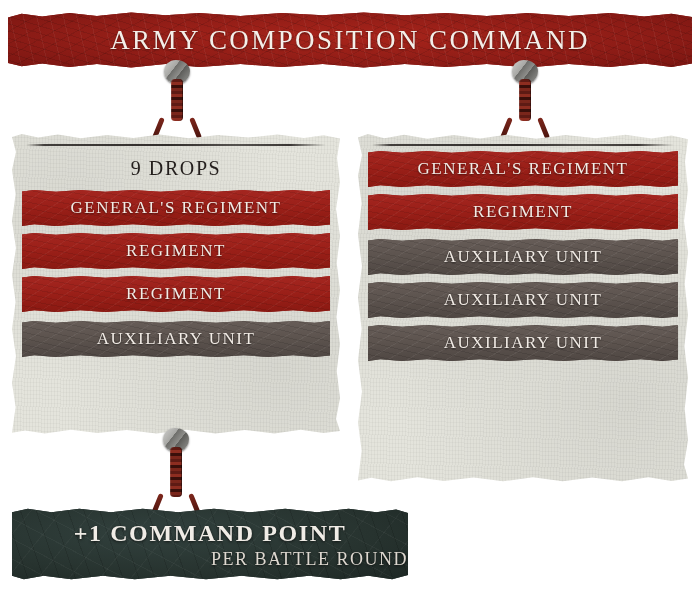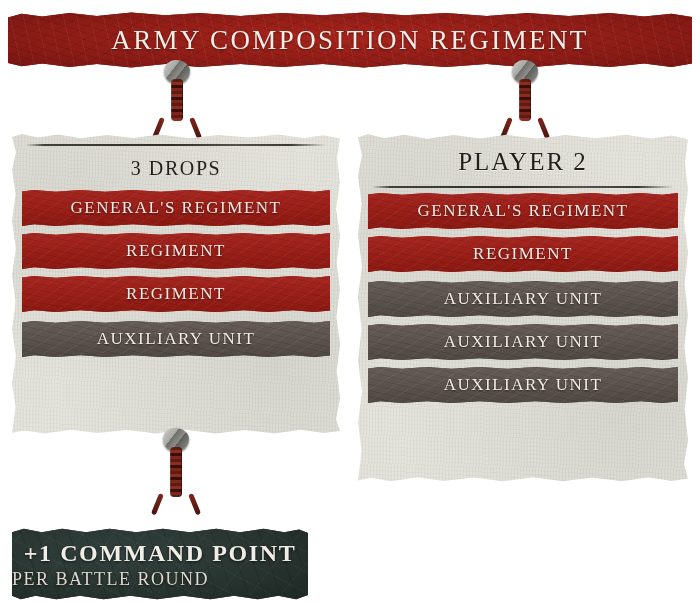--- a/index.html
+++ b/index.html
@@ -130,50 +130,50 @@
     background-color:#5d544f;
     background-image:
       repeating-linear-gradient(13deg, rgba(0,0,0,.10) 0 1px, rgba(0,0,0,0) 1px 6px),
       repeating-linear-gradient(-31deg, rgba(255,255,255,.05) 0 1px, rgba(0,0,0,0) 1px 10px),
       linear-gradient(to bottom,#665c57 0%,#5c534e 48%,#4f4743 100%);
   }
   .bars-wrap{padding:0 10px;text-align:right;}
 
   
   #command-box{
-    position:absolute;left:12px;top:528px;width:296px;height:72px;
+    position:absolute;left:12px;top:508px;width:396px;height:72px;
     background-color:#2a3634;
     background-image:
       repeating-linear-gradient(28deg, rgba(255,255,255,.035) 0 1px, rgba(0,0,0,0) 1px 18px),
       repeating-linear-gradient(-51deg, rgba(255,255,255,.03) 0 1px, rgba(0,0,0,0) 1px 24px),
       repeating-linear-gradient(71deg, rgba(0,0,0,.13) 0 1px, rgba(0,0,0,0) 1px 15px),
       radial-gradient(ellipse at 38% 35%, #32413e 0%, #27332f 60%, #1d2724 100%);
     clip-path:polygon(
       0% 6%, 4% 1%, 10% 6%, 17% 1%, 25% 6%, 33% 1%, 42% 6%, 51% 1%, 60% 6%,
       69% 1%, 77% 6%, 85% 1%, 92% 6%, 97% 2%, 100% 7%,
       100% 93%, 96% 99%, 90% 94%, 83% 99%, 75% 94%, 67% 99%, 58% 94%,
       49% 99%, 40% 94%, 31% 99%, 23% 94%, 15% 99%, 8% 94%, 3% 99%, 0% 94%
     );
   }
   #cmd-main{
     text-align:center;color:#f0ece6;font-size:24px;font-weight:bold;
     letter-spacing:1.6px;padding-top:12px;white-space:nowrap;
     text-shadow:0 1px 3px rgba(0,0,0,.7);
   }
   #cmd-sub{
-    text-align:left;color:#ded8d0;font-size:18px;letter-spacing:1.5px;
+    text-align:right;color:#ded8d0;font-size:18px;letter-spacing:1.5px;
     padding-top:2px;white-space:nowrap;
     text-shadow:0 1px 3px rgba(0,0,0,.7);
   }
 </style>
 </head>
 <body>
 
 <div id="title-banner" class="tex">
-  <div id="title-text">ARMY COMPOSITION REGIMENT</div>
+  <div id="title-text">ARMY COMPOSITION COMMAND</div>
 </div>
 
 <div class="hanger" id="hanger-p1" style="left:154px;top:60px;height:78px;">
   <div class="spike-head"></div>
   <div class="chain" style="height:42px;"></div>
   <div class="fork" style="top:58px;height:22px;">
     <span class="l"></span>
       <span class="r"></span>
   </div>
 </div>
@@ -182,31 +182,30 @@
   <div class="spike-head"></div>
   <div class="chain" style="height:42px;"></div>
   <div class="fork" style="top:58px;height:22px;">
     <span class="l"></span>
       <span class="r"></span>
   </div>
 </div>
 
 <div class="panel tex" id="panel-p1" style="left:12px;top:134px;width:328px;height:300px;">
   <div class="p-rule"></div>
-  <div class="p-drops">3 DROPS</div>
+  <div class="p-drops">9 DROPS</div>
   <div class="bars-wrap">
     <div class="bar regiment">GENERAL'S REGIMENT</div>
     <div class="bar regiment">REGIMENT</div>
     <div class="bar regiment">REGIMENT</div>
     <div class="bar auxiliary" style="margin-top:9px;">AUXILIARY UNIT</div>
   </div>
 </div>
 
 <div class="panel tex" id="panel-p2" style="left:358px;top:134px;width:330px;height:348px;">
-  <div class="p-title">PLAYER 2</div>
   <div class="p-rule"></div>
   <div class="bars-wrap">
     <div class="bar regiment">GENERAL'S REGIMENT</div>
     <div class="bar regiment">REGIMENT</div>
     <div class="bar auxiliary" style="margin-top:9px;">AUXILIARY UNIT</div>
     <div class="bar auxiliary">AUXILIARY UNIT</div>
     <div class="bar auxiliary">AUXILIARY UNIT</div>
   </div>
 </div>
 

